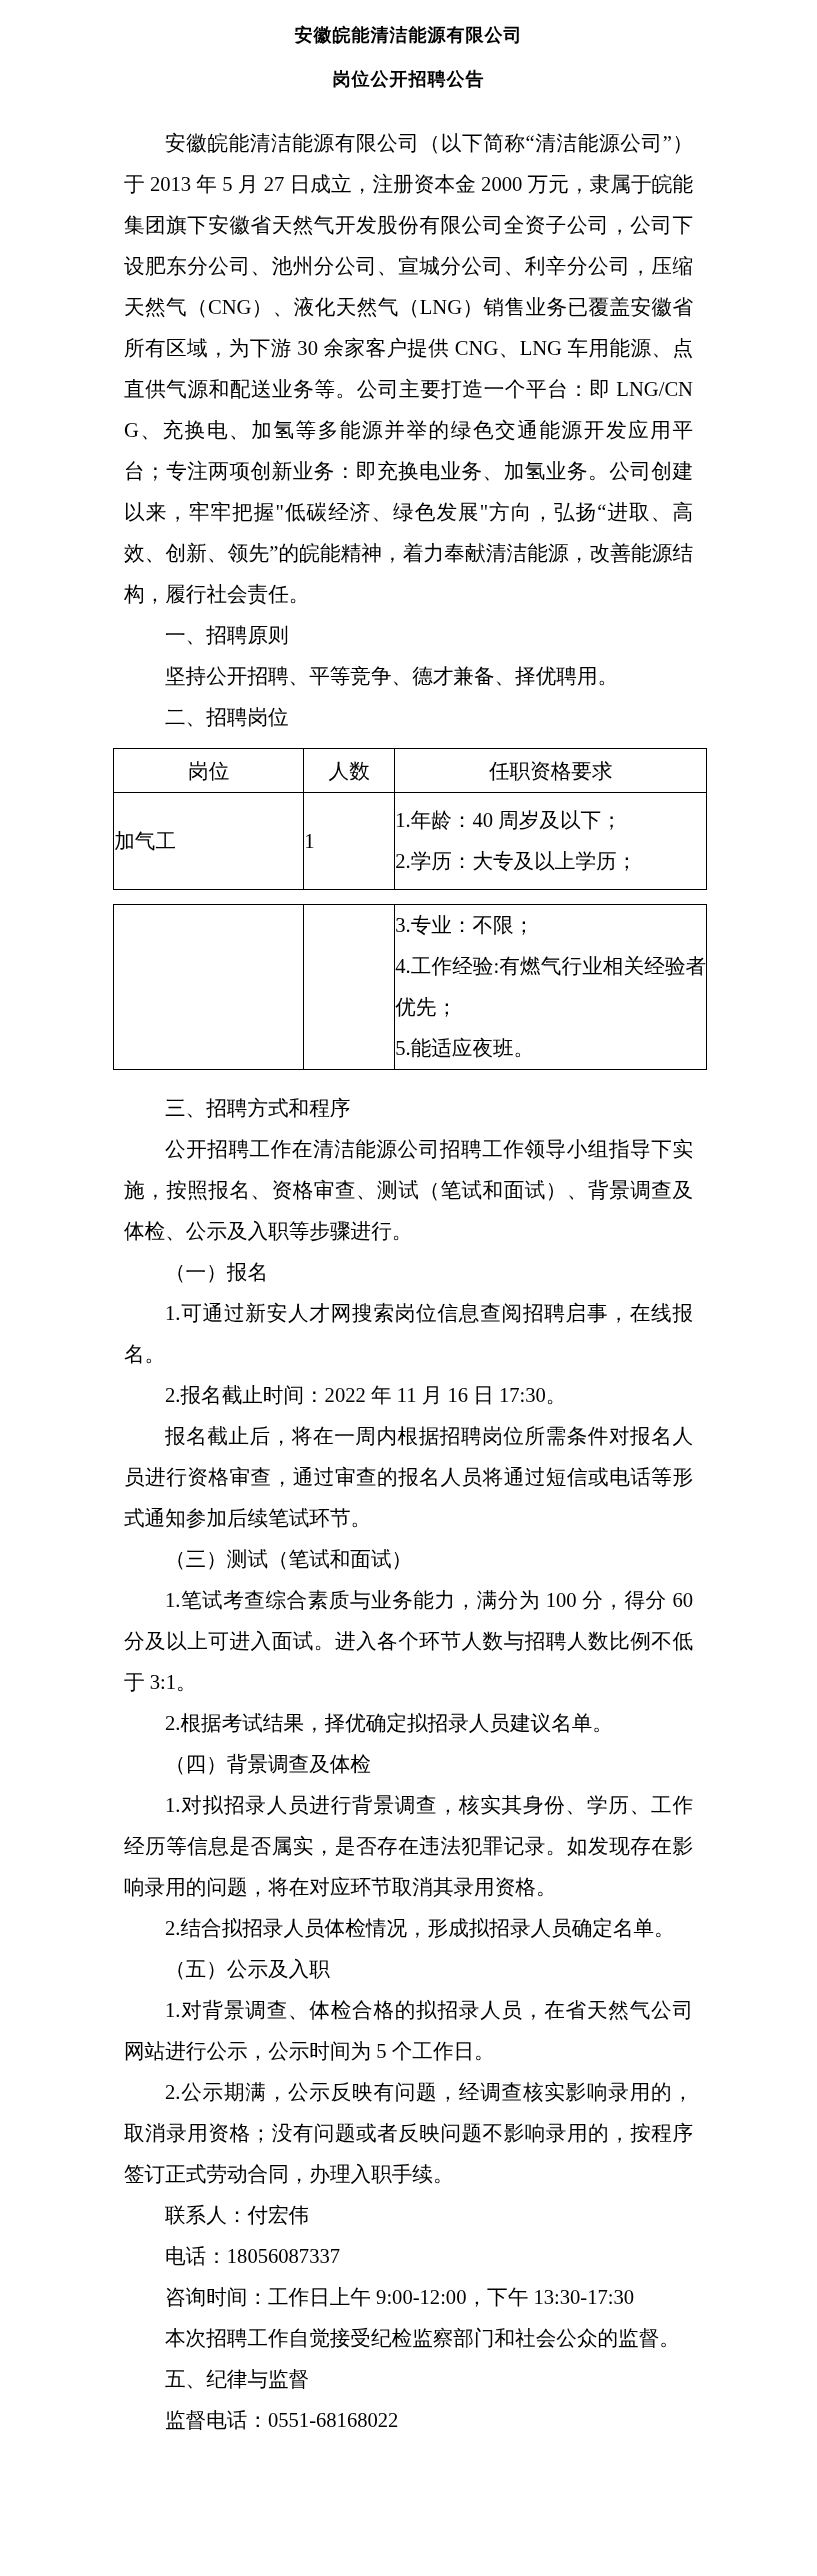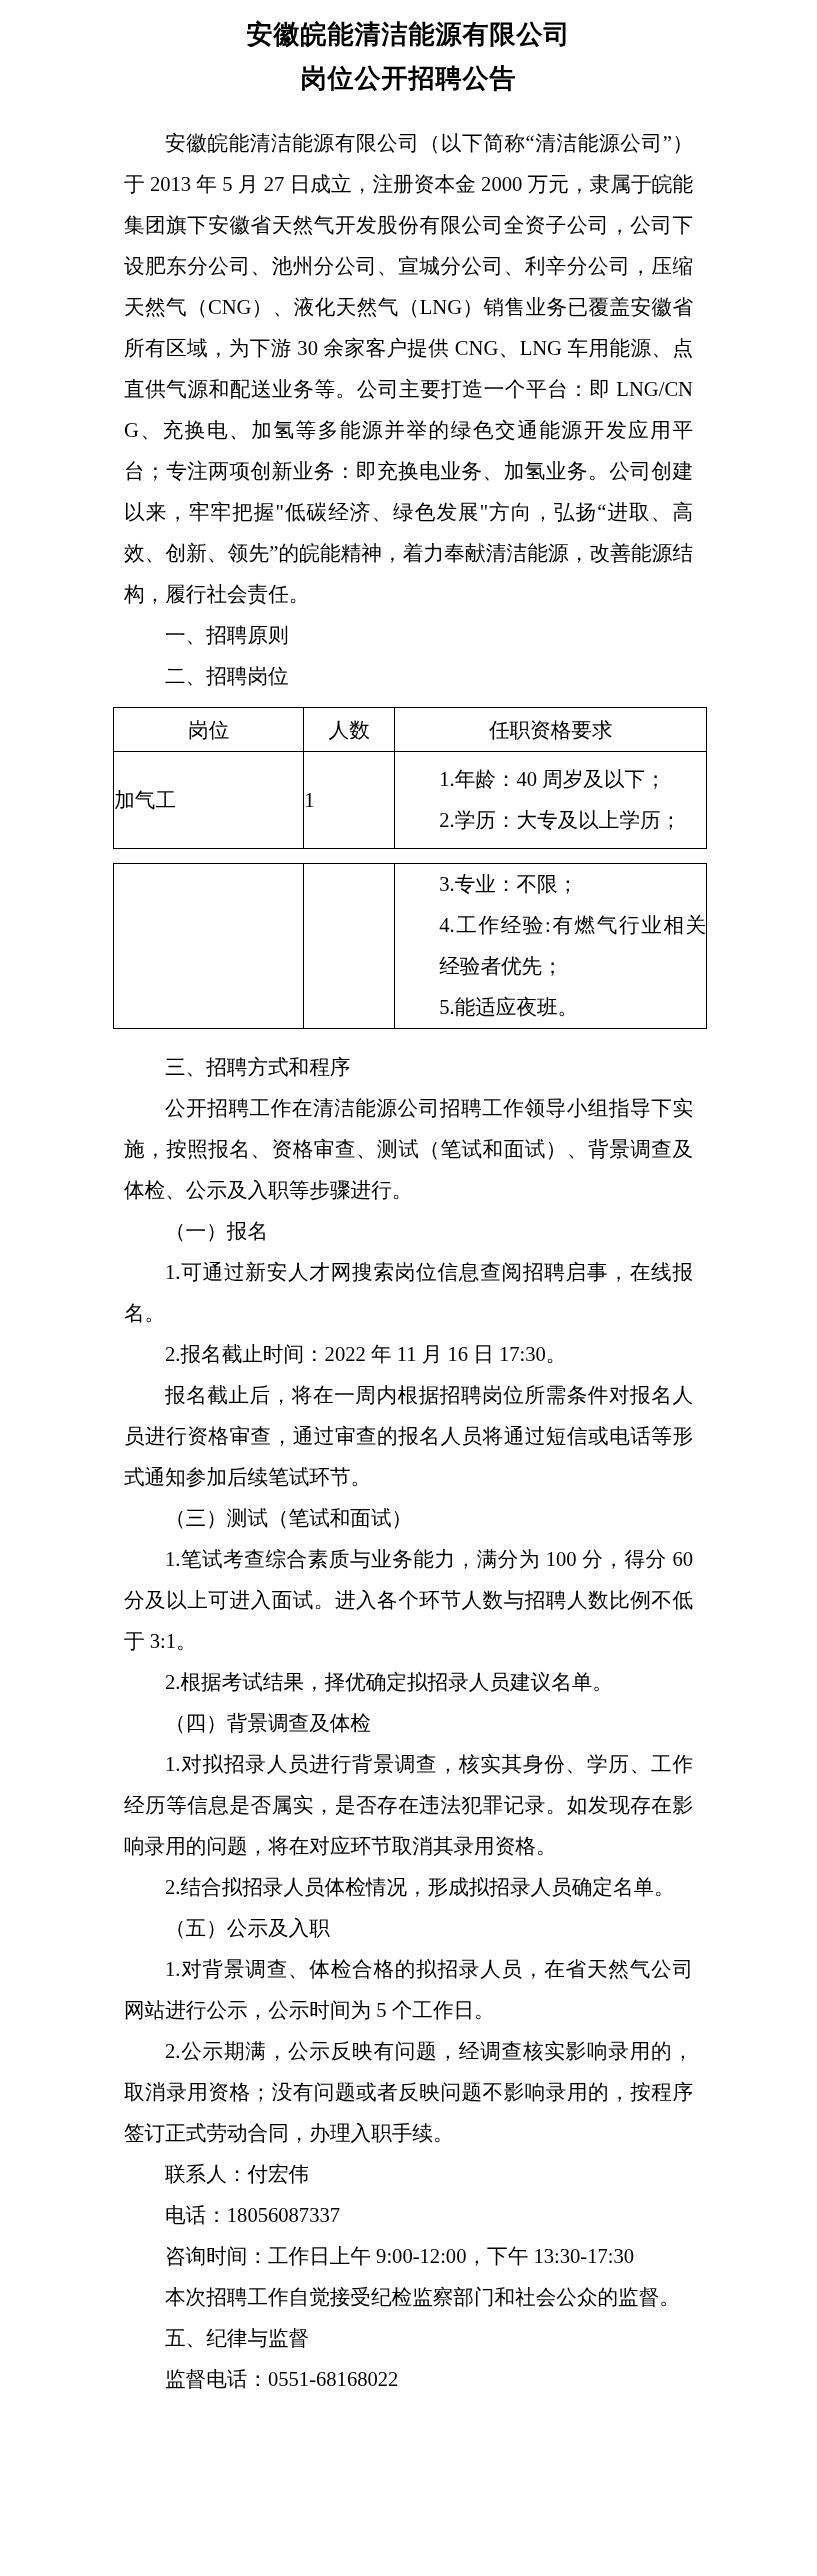--- a/index.html
+++ b/index.html
@@ -11,21 +11,21 @@
     background:#ffffff;
     color:#000000;
     font-family:"Liberation Serif","DejaVu Serif",serif;
     font-size:20.6px;
     padding:13.4px 125px 0 124px;
     overflow:hidden;
   }
   .title-line{
     text-align:center;
     font-weight:bold;
-    font-size:26px;
+    font-size:18px;
     line-height:44px;
     letter-spacing:1px;
   }
   .line{
     line-height:41px;
     text-align:justify;
     text-indent:41px;
     word-break:break-all;
   }
   .bold{font-weight:normal;}
@@ -45,34 +45,35 @@
     padding:0;
   }
   .col-post{width:190px;}
   .col-count{width:91px;}
   .tbl-gap-top{margin-top:10.3px;}
   .tbl-gap-mid{margin-top:13.4px;}
   .hdr-cell{height:43px;text-align:center;vertical-align:middle;}
   .cell-center{vertical-align:middle;height:96px;}
   .cell-center-tall{text-align:center;vertical-align:middle;height:159px;}
   .req-cell{vertical-align:middle;padding:4.1px 5.2px 4.1px 7.2px;}
-  .req-item{line-height:41px;text-align:justify;word-break:break-all;margin-left:44px;}
+  .req-item{line-height:41px;text-align:justify;word-break:break-all;}
   .after-table{margin-top:18.5px;}
 </style>
 </head>
 <body>
 
 <div class="page">
 
   <div class="title-line">安徽皖能清洁能源有限公司</div>
   <div class="title-line">岗位公开招聘公告</div>
 
   <div class="line intro">安徽皖能清洁能源有限公司（以下简称“清洁能源公司”）于 2013 年 5 月 27 日成立，注册资本金 2000 万元，隶属于皖能集团旗下安徽省天然气开发股份有限公司全资子公司，公司下设肥东分公司、池州分公司、宣城分公司、利辛分公司，压缩天然气（CNG）、液化天然气（LNG）销售业务已覆盖安徽省所有区域，为下游 30 余家客户提供 CNG、LNG 车用能源、点直供气源和配送业务等。公司主要打造一个平台：即 LNG/CNG、充换电、加氢等多能源并举的绿色交通能源开发应用平台；专注两项创新业务：即充换电业务、加氢业务。公司创建以来，牢牢把握"低碳经济、绿色发展"方向，弘扬“进取、高效、创新、领先”的皖能精神，着力奉献清洁能源，改善能源结构，履行社会责任。</div>
 
   <div class="line bold">一、招聘原则</div>
+  <div class="line">坚持公开招聘、平等竞争、德才兼备、择优聘用。</div>
 
   <div class="line bold">二、招聘岗位</div>
 
   <table class="post-table tbl-gap-top">
     <colgroup>
       <col class="col-post">
         <col class="col-count">
         <col>
     </colgroup>
     <tbody>

